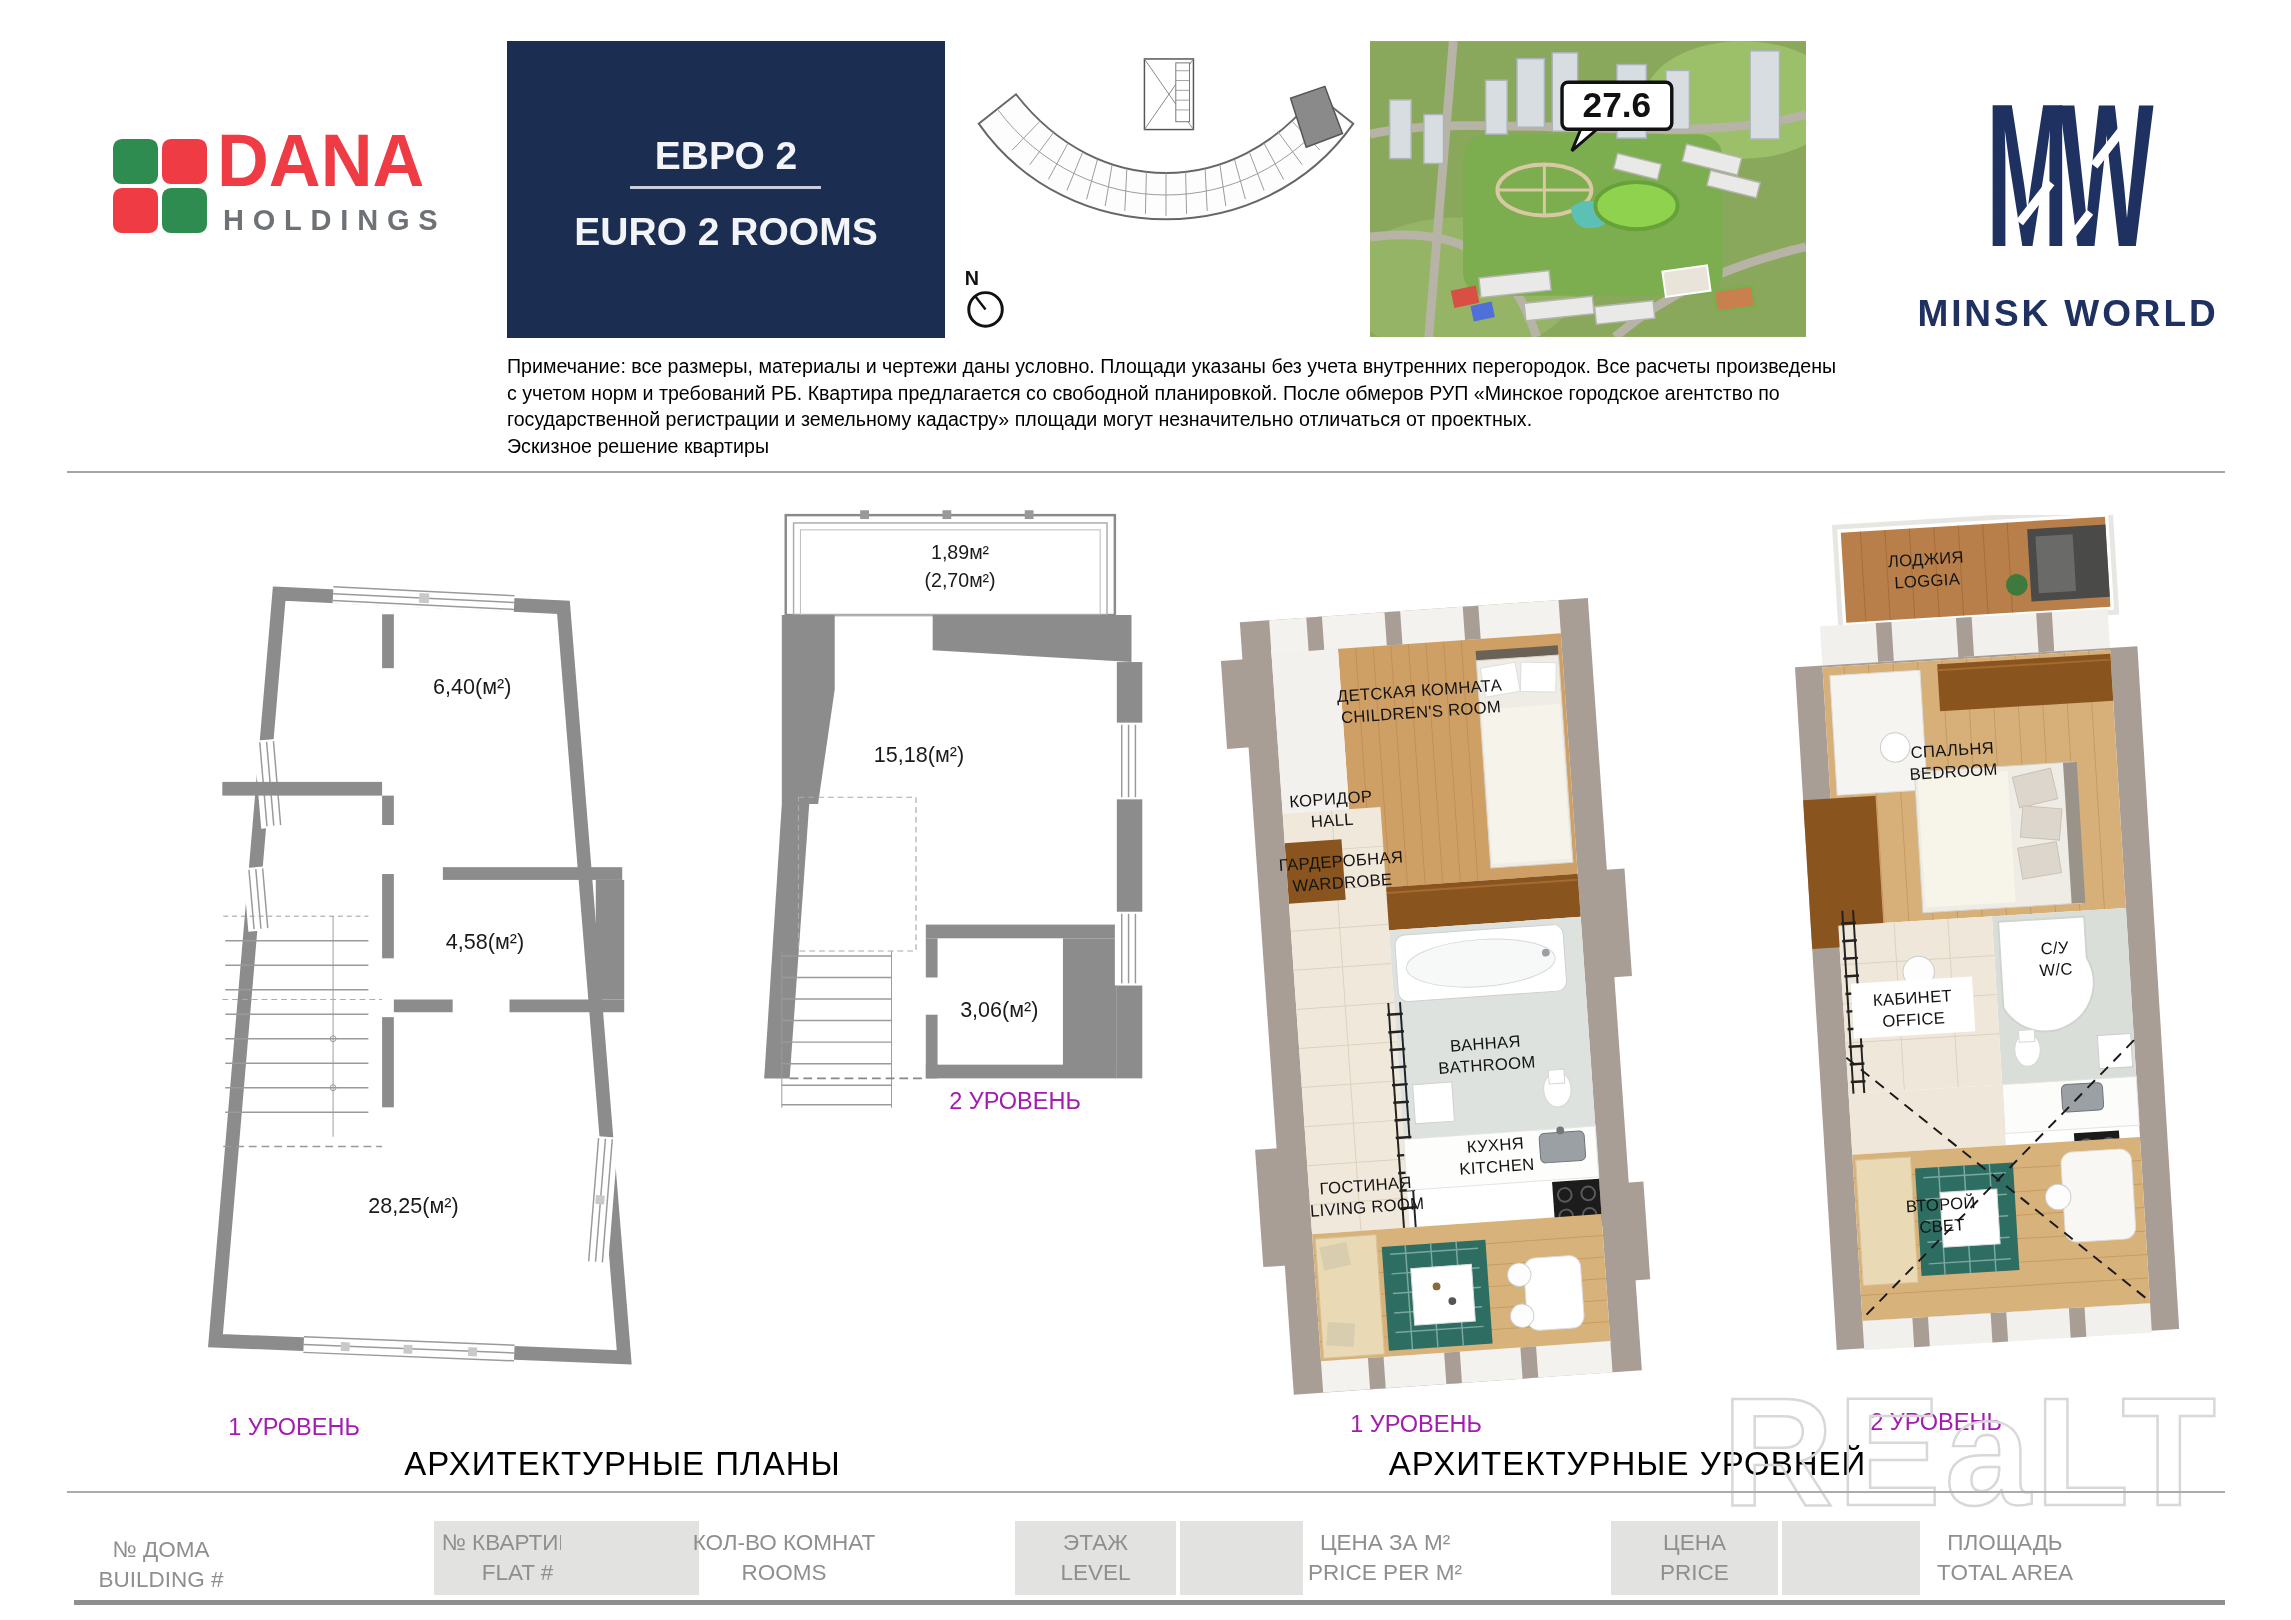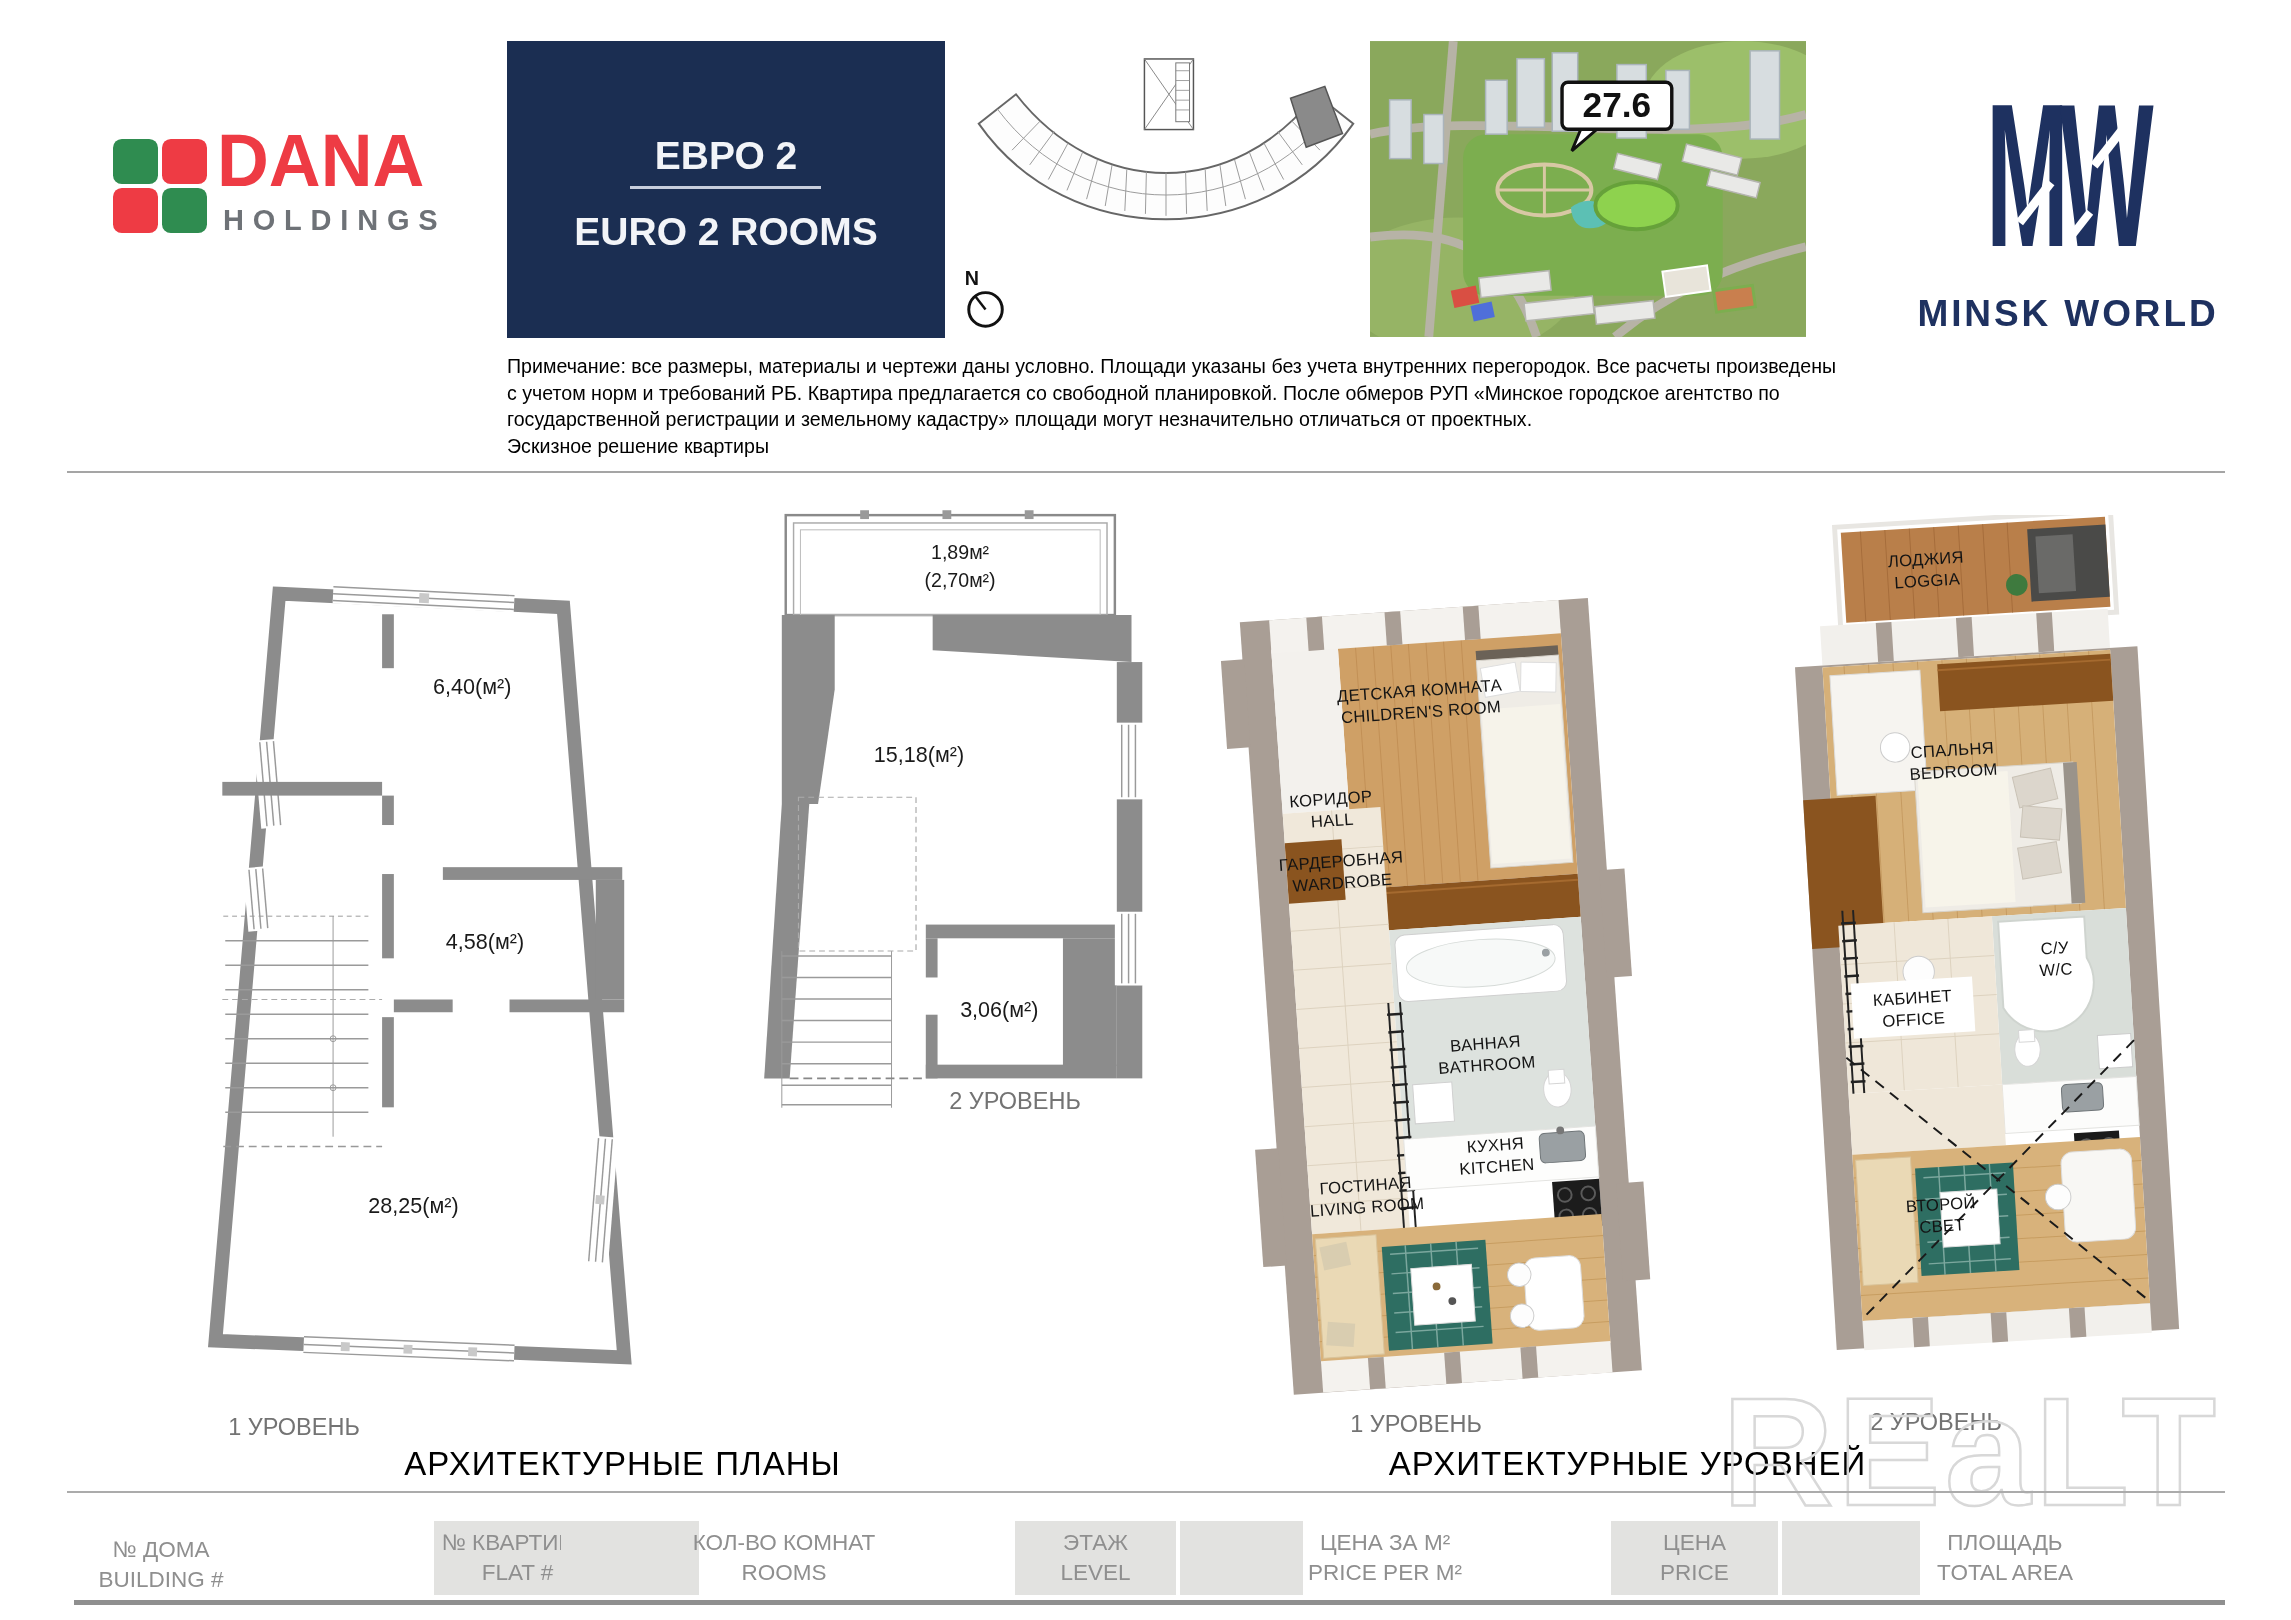--- a/index.html
+++ b/index.html
@@ -12,21 +12,21 @@
              transform:scaleX(0.97);transform-origin:left;color:#ee3b44;}
   .dana-sub{position:absolute;font-weight:700;font-size:29px;letter-spacing:8.8px;color:#6e7277;}
   
   .unit-card{position:absolute;left:507px;top:41px;width:438px;height:297px;background:#1b2e52;}
   .unit-card .t{position:absolute;width:100%;text-align:center;color:#f2f4f8;font-size:39px;font-weight:bold;}
   .unit-card .rule{position:absolute;left:123px;top:145px;width:191px;height:2.9px;background:#c7cedd;}
   
   .note{position:absolute;left:507px;top:353px;width:1338px;font-size:19.6px;line-height:26.5px;color:#000;}
   .hline{position:absolute;background:#a5a5a5;}
   
-  .lvl-cap{position:absolute;font-size:23.5px;color:#737373;text-align:center;}
+  .lvl-cap{position:absolute;font-size:23.5px;color:#a21caf;text-align:center;}
   .sec-cap{position:absolute;font-size:33px;color:#000000;text-align:center;letter-spacing:1px;}
   
   .fbox{position:absolute;top:1521px;height:74px;background:#e2e2e0;}
   .fcell{position:absolute;top:1521px;height:74px;display:flex;flex-direction:column;
          justify-content:center;text-align:center;font-size:22.5px;line-height:30px;color:#8f8f8f;}
   svg text{font-family:"Liberation Sans",sans-serif;}
   .plan-area{font-size:22px;fill:#1a1a1a;}
   .rl{font-size:17px;fill:#141414;letter-spacing:0.3px;}
   .brand-name{position:absolute;left:0;top:232px;width:100%;text-align:center;
               font-size:37px;font-weight:700;letter-spacing:2.9px;color:#1e3160;}

